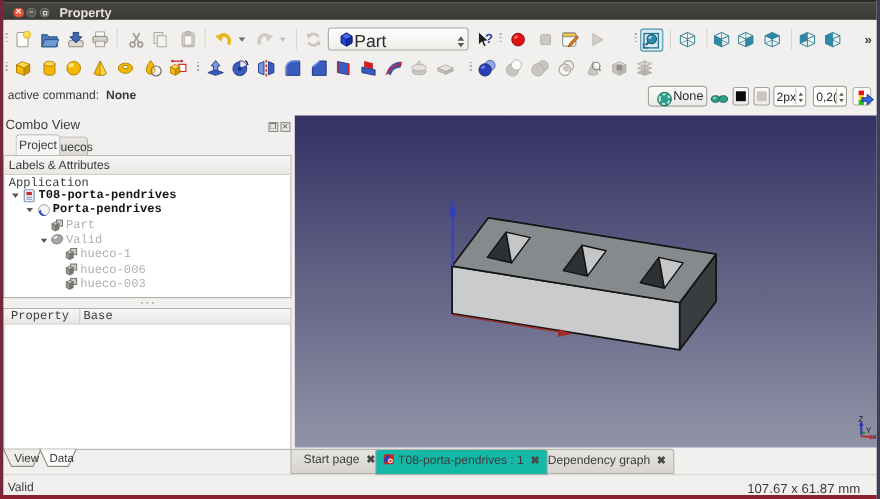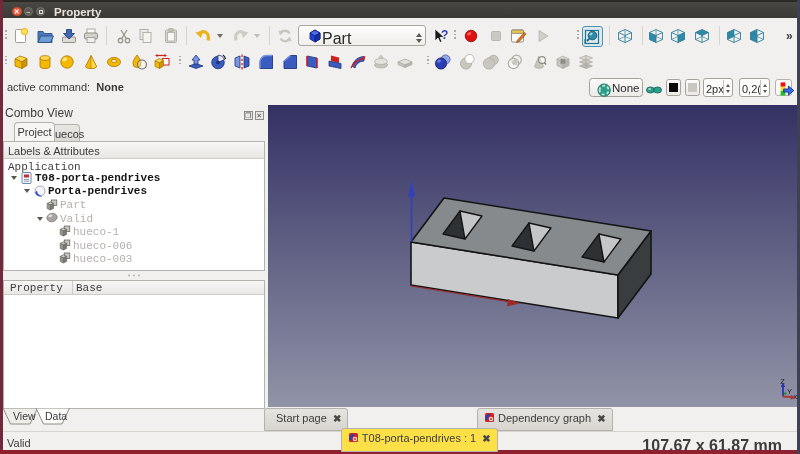--- a/index.html
+++ b/index.html
@@ -43,27 +43,27 @@
 
 
 .trow { position:absolute; font-size:11px; white-space:nowrap;font-family:Liberation Mono, monospace; }
 
 
 #viewport { left:268px; top:105px; width:529px; height:302px; background:linear-gradient(#343164,#9194a7); }
 
 
 #vtabs { left:268px; top:407px; width:529px; height:24px; background:#f2f0ee; }
 .vtab { position:absolute; top:1px; height:23px; font-size:11px; color:#3c3c3c; border:1px solid #b5b2ad; border-radius:3px 3px 0 0; padding:3px 6px 0 6px; background:linear-gradient(#e6e4e0,#d8d5d0); white-space:nowrap; }
-.vtab.active { background:#fde047; height:24px; z-index:2;margin-top:20px; }
+.vtab.active { background:#14b8a6; height:24px; z-index:2; }
 .vx { font-weight:bold; color:#4a4946; font-size:10px; }
 
 
 #statusbar { left:0px; top:431px; width:800px; height:20px; background:#f2f0ee; border-top:1px solid #d8d5d1; }
 #statusbar .l { position:absolute; left:7px; top:5px; font-size:11px; color:#3c3c3c; }
-#statusbar .r { position:absolute; right:18px; top:5px; font-size:16px; color:#3c3c3c; font-weight:bold; }
+#statusbar .r { position:absolute; right:18px; top:5px; font-size:12px; color:#3c3c3c; font-weight:normal; }
 </style>
 </head>
 <body>
 <div class="abs" id="tb1"></div>
 <div class="abs" id="tb2"></div>
 <div class="abs" id="cmdbar">
     <span class="lbl">active command:&nbsp; <b>None</b></span>
   </div>
 
 <div class="abs" id="viewport"><svg id="vpsvg" width="529" height="302" viewBox="0 0 529 302">

